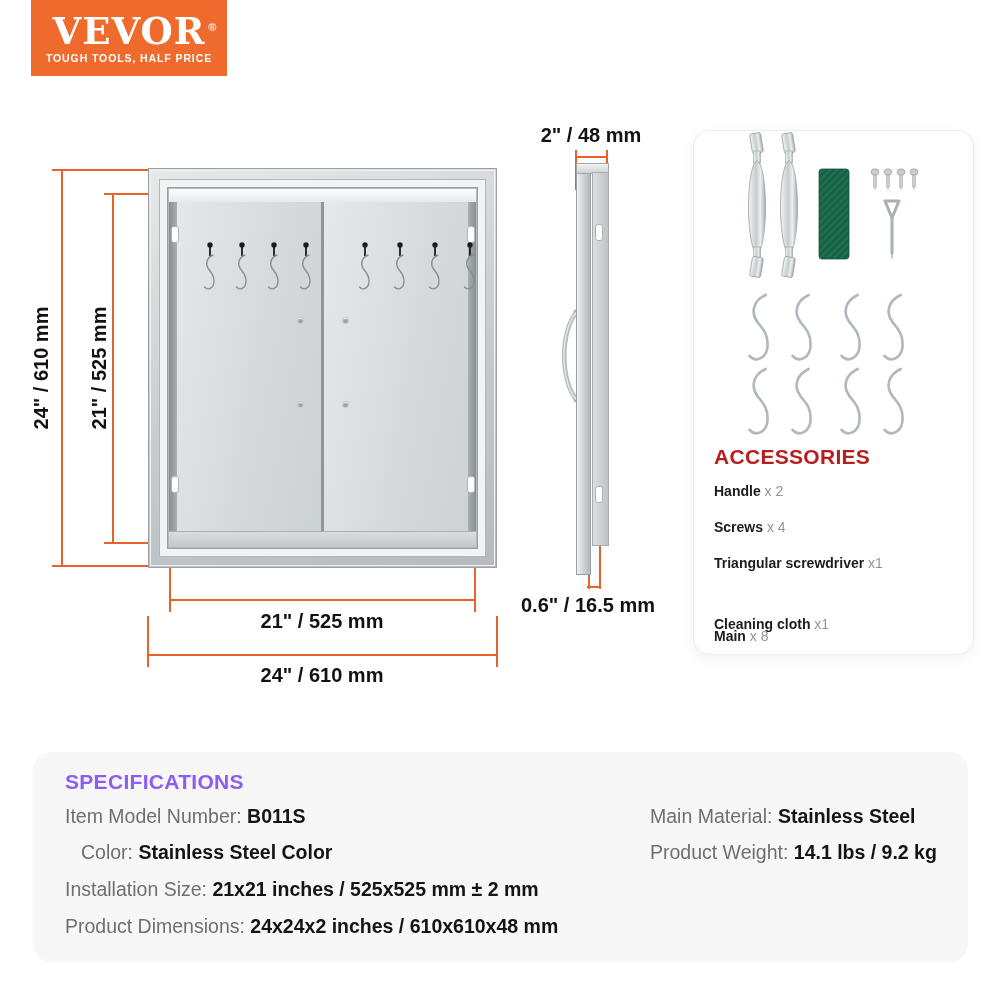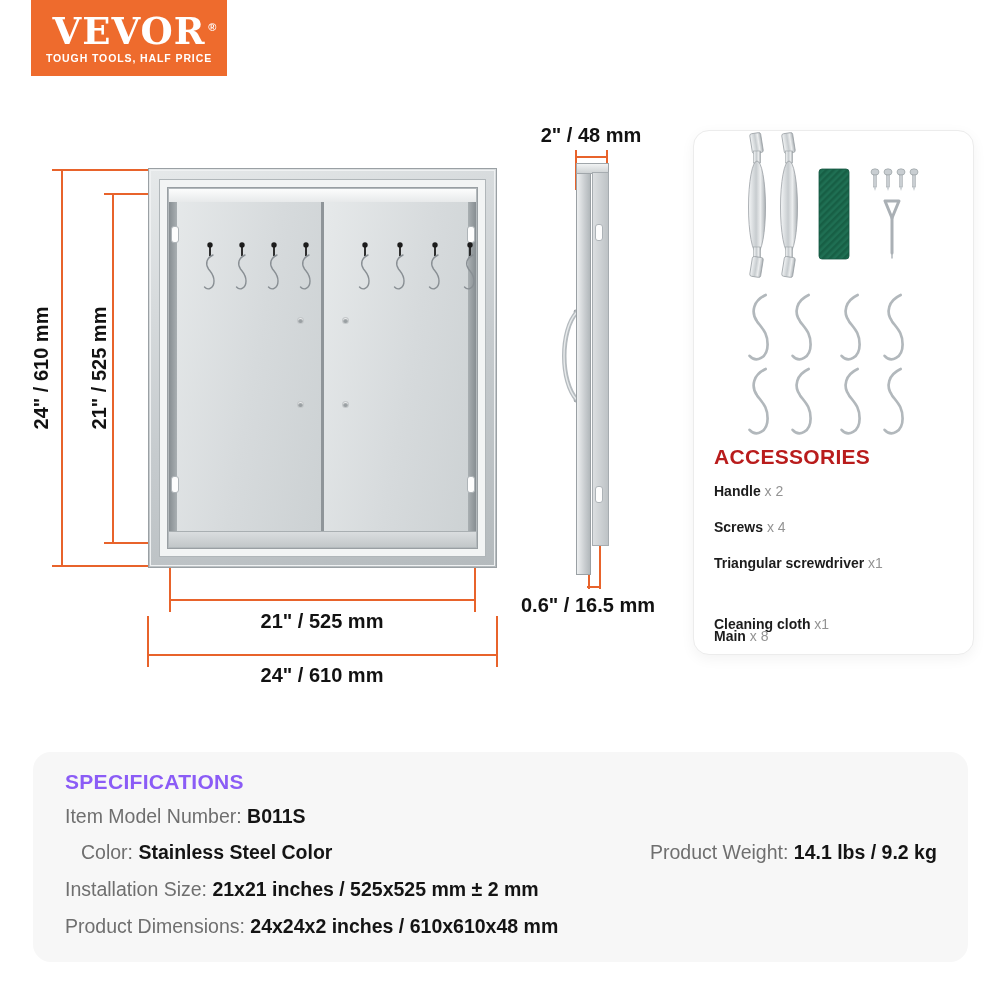--- a/index.html
+++ b/index.html
@@ -270,18 +270,21 @@
     <div class="spec-row" style="left:32px;top:88px;margin-left:16px;">
       <span class="spec-label">Color: </span><span class="spec-value">Stainless Steel Color</span>
     </div>
     <div class="spec-row" style="left:32px;top:125px;">
       <span class="spec-label">Installation Size: </span><span class="spec-value">21x21 inches / 525x525 mm ± 2 mm</span>
     </div>
     <div class="spec-row" style="left:32px;top:162px;">
       <span class="spec-label">Product Dimensions: </span><span class="spec-value">24x24x2 inches / 610x610x48 mm</span>
     </div>
 
+    <div class="spec-row" style="left:617px;top:52px;">
+      <span class="spec-label">Main Material: </span><span class="spec-value">Stainless Steel</span>
+    </div>
     <div class="spec-row" style="left:617px;top:88px;">
       <span class="spec-label">Product Weight: </span><span class="spec-value">14.1 lbs / 9.2 kg</span>
     </div>
   </div>
 
 </div>
 
 </body></html>

